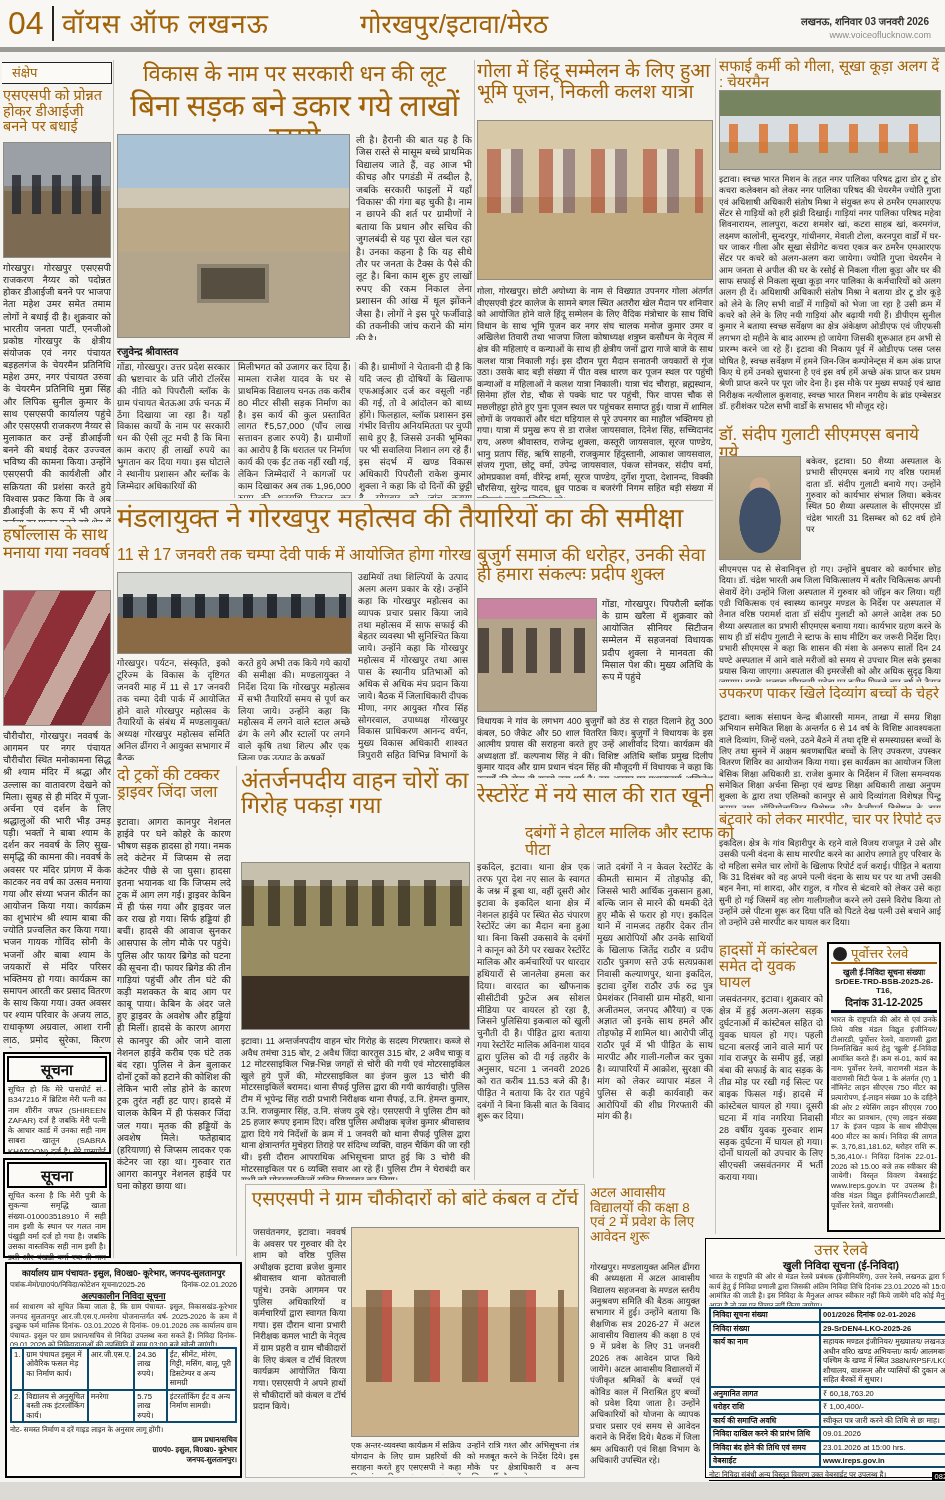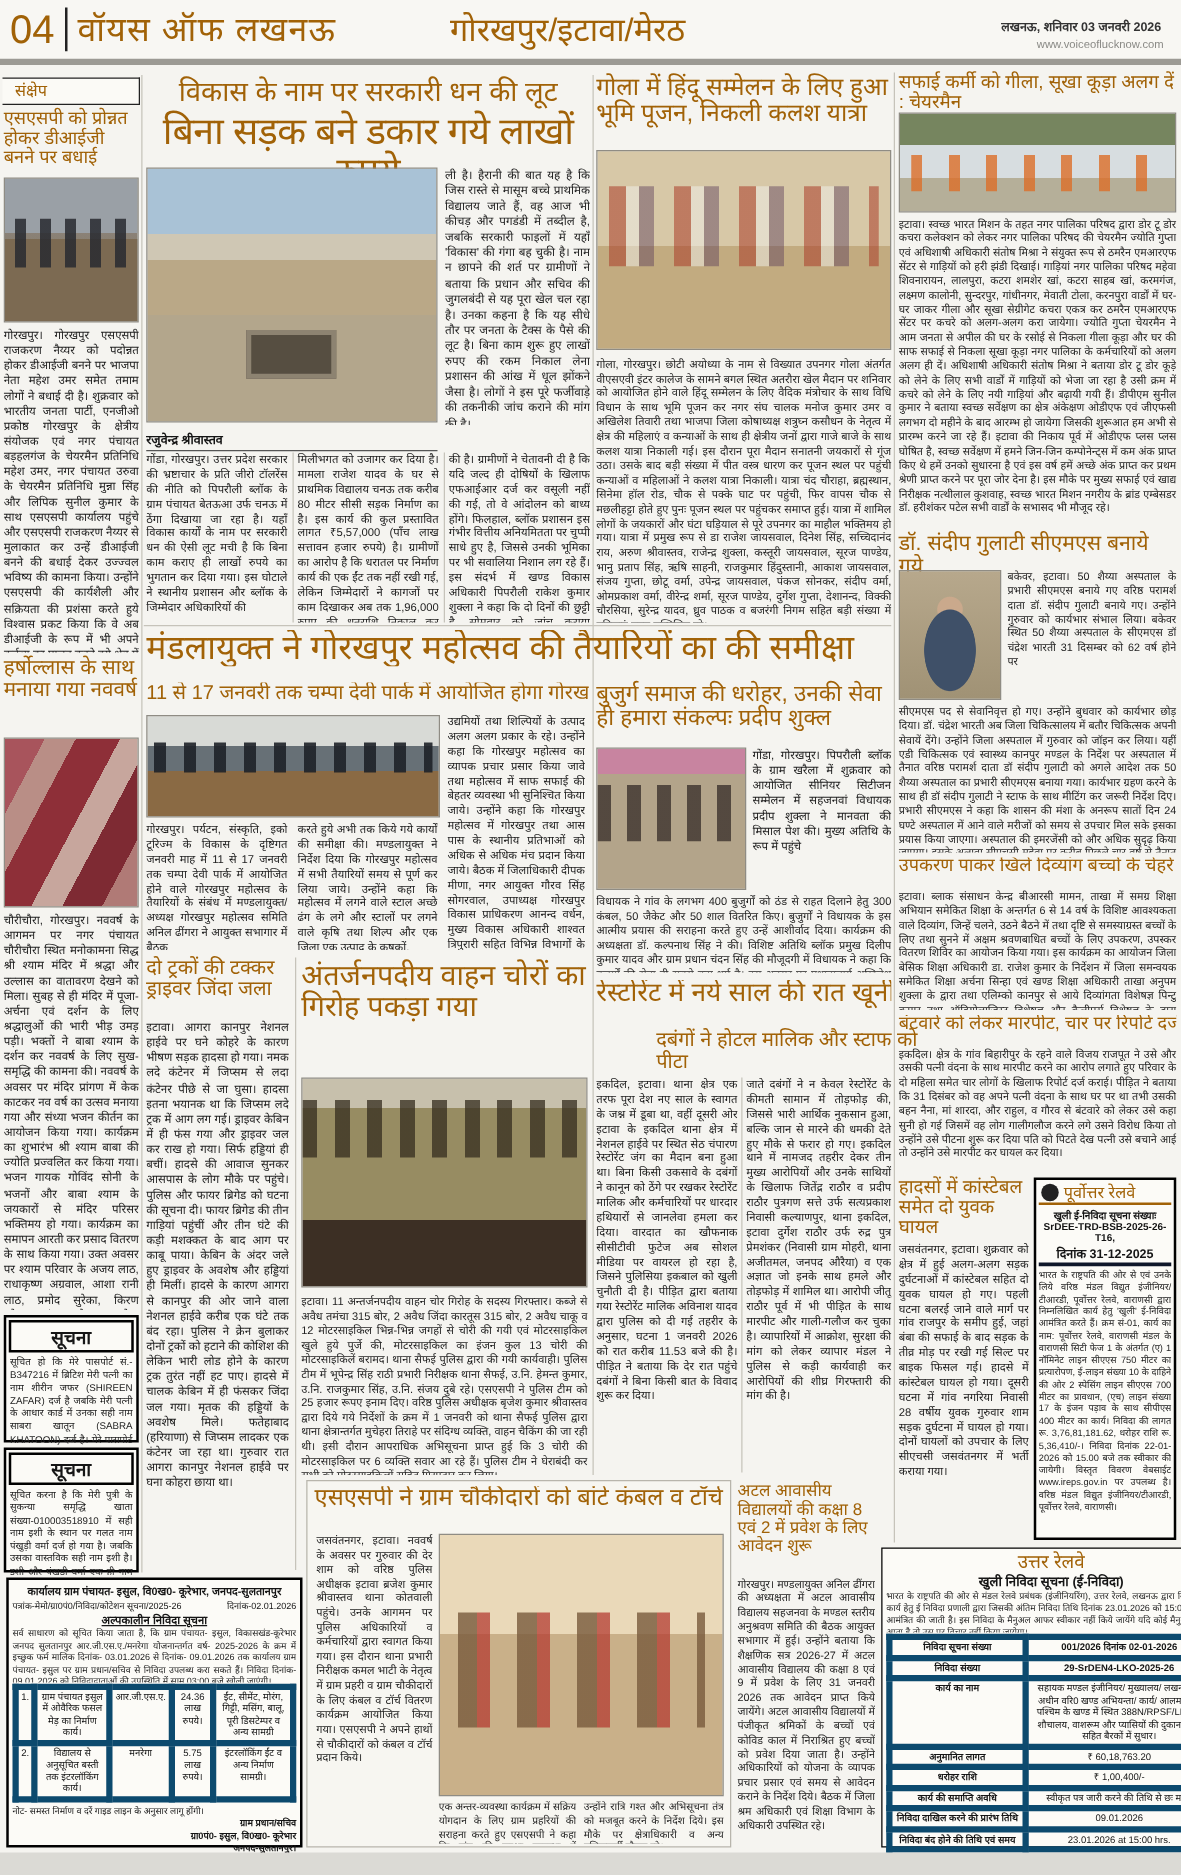--- a/index.html
+++ b/index.html
@@ -29,21 +29,21 @@
   .ph-garbage::after { content:""; position:absolute; left:4%; top:42%; width:92%; height:38%; background:repeating-linear-gradient(90deg, rgba(220,110,40,.8) 0 9px, rgba(220,110,40,0) 9px 30px); }
   .ph-portrait { background:radial-gradient(ellipse at 50% 62%, #3f5068 0 36%, rgba(63,80,104,0) 37%), radial-gradient(circle at 50% 30%, #caa98c 0 12%, rgba(202,169,140,0) 13%), linear-gradient(#b7a88c,#a09275); }
   .ph-elderly { background:linear-gradient(#c884a0 0 18%, #b3a48a 18% 100%); }
   .ph-elderly::after { content:""; position:absolute; left:0; top:26%; width:100%; height:40%; background:repeating-linear-gradient(90deg, rgba(60,50,45,.8) 0 11px, rgba(60,50,45,0) 11px 24px); }
   .ph-blanket { background:linear-gradient(#ead9b9 0 38%, #c9b089 38% 100%); }
   .ph-blanket::after { content:""; position:absolute; left:6%; top:30%; width:88%; height:44%; background:repeating-linear-gradient(90deg, rgba(120,90,60,.8) 0 16px, rgba(180,60,50,.75) 16px 26px, rgba(120,90,60,0) 26px 48px); }
   .notice { border:2px solid #000; background:#fbfaf6; }
   .notice-title { border:2px solid #000; margin:2px; text-align:center; font-weight:bold; font-size:15px; padding:1px 0; }
   .tender { border:2px solid #000; background:#fcfbf7; }
   table { border-collapse:collapse; width:100%; }
-  td,th { border:5px solid #0c4a6e; font-size:7.6px; padding:1px 2px; vertical-align:top; text-align:center; line-height:1.25; }
+  td,th { border:2px solid #0c4a6e; font-size:7.6px; padding:1px 2px; vertical-align:top; text-align:left; line-height:1.25; }
   th { font-weight:bold; }
 </style>
 </head>
 <body>
 
 <div class="abs" style="left:0;top:0;width:945px;height:52px;border-bottom:5px solid #9c9a94;background:#f8f7f3;">
   <span class="abs hd" style="left:8px;top:6px;font-size:32px;border-right:2px solid #222;padding-right:8px;">04</span>
   <span class="abs hd" style="left:62px;top:10px;font-size:27px;letter-spacing:1px;">वॉयस ऑफ लखनऊ</span>
   <span class="abs hd" style="left:360px;top:10px;font-size:26px;">गोरखपुर/इटावा/मेरठ</span>
   <span class="abs" style="right:16px;top:14px;font-size:10px;font-weight:bold;color:#333;">लखनऊ, शनिवार 03 जनवरी 2026</span>

